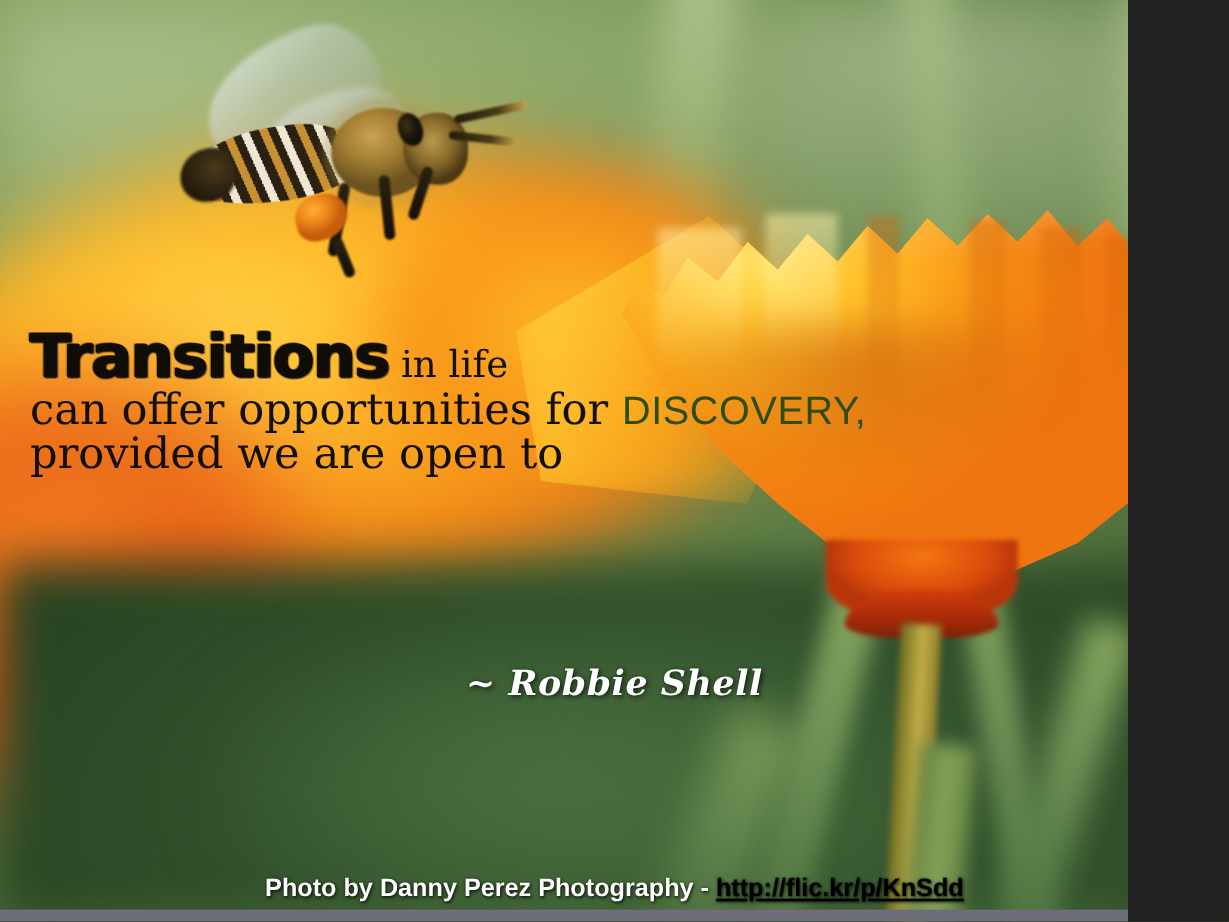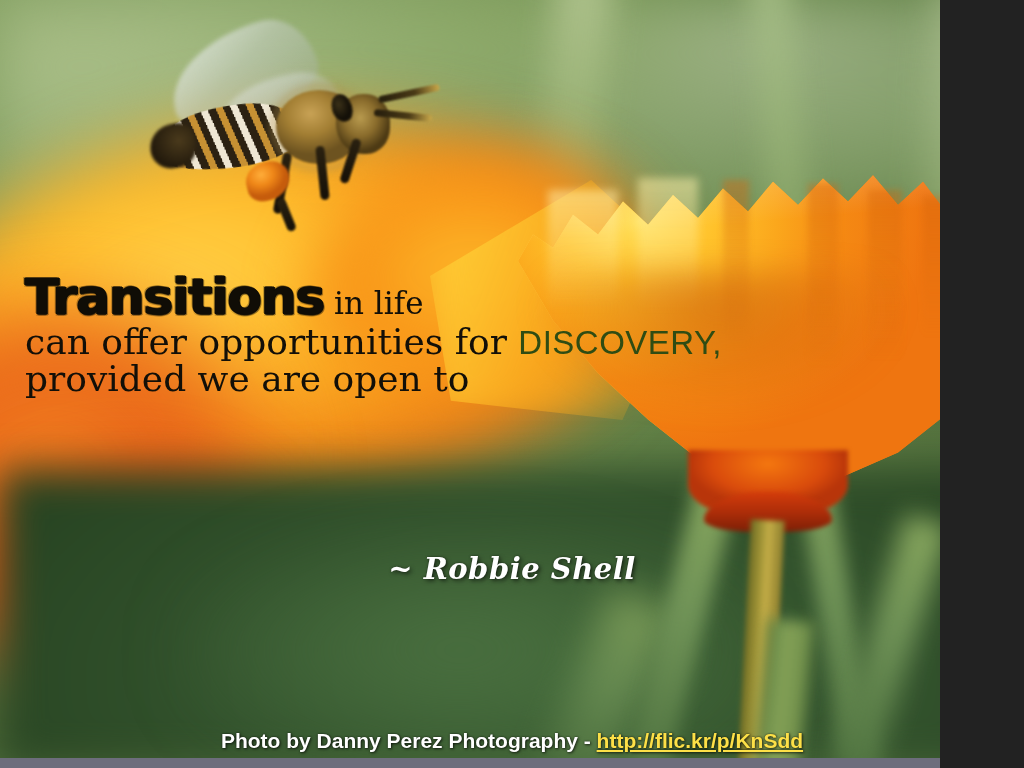--- a/index.html
+++ b/index.html
@@ -341,21 +341,21 @@
     width: 1024px;
     text-align: center;
     font-family: "Liberation Sans", sans-serif;
     font-weight: 700;
     font-size: 21px;
     color: #ffffff;
     letter-spacing: 0;
     text-shadow: 1px 1px 3px rgba(0,0,0,.65), 0 0 2px rgba(0,0,0,.6);
   }
   #credit-link {
-    color: #fde047;
+    color: #000000;
     text-decoration: underline;
   }
 
   
   #bottom-bar {
     position: absolute;
     left: 0;
     top: 758px;
     width: 1024px;
     height: 10px;

